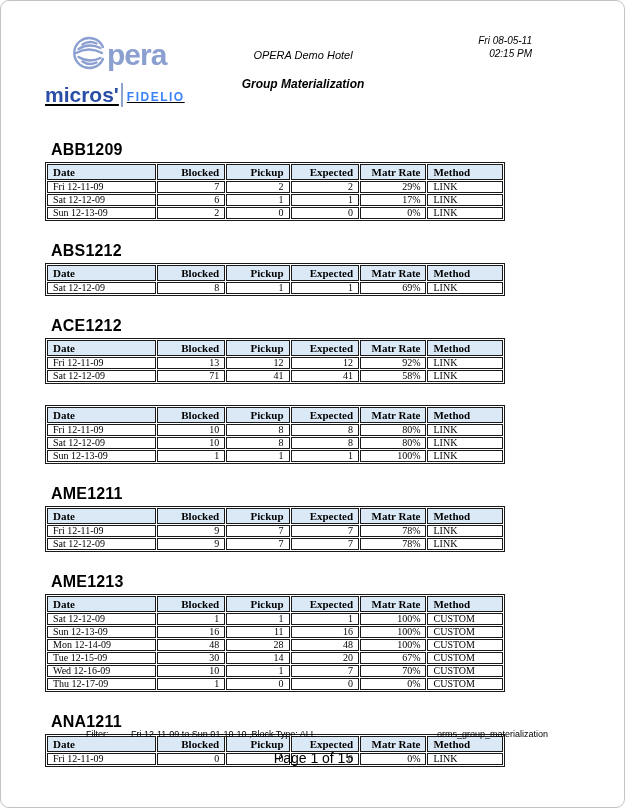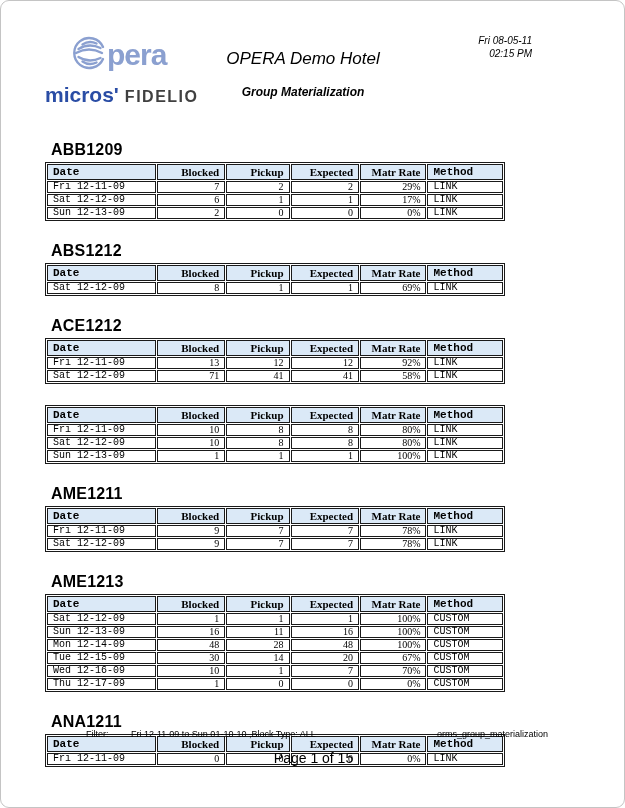--- a/index.html
+++ b/index.html
@@ -18,33 +18,33 @@
 
   
   .header { position: relative; height: 110px; }
   .logo-block { position: absolute; left: 0; top: 2px; width: 150px; }
   .opera-logo { margin-left: 26px; display: flex; align-items: center; height: 44px; }
   .opera-pera {
     font-family: "Liberation Sans", sans-serif;
     font-size: 30px; font-weight: bold; letter-spacing: -1px;
     color: #8ba0d0; line-height: 30px;
   }
-  .micros-fidelio { display: flex; align-items: center; margin-top: 6px; }
+  .micros-fidelio { display: flex; align-items: center; margin-top: 6px; text-decoration: underline; }
   .micros-text {
     font-family: "Liberation Sans", sans-serif;
     font-size: 21px; font-weight: bold; color: #2a4da5; line-height: 22px;
   }
   .logo-divider { width: 2px; height: 24px; background: #8fa6cc; margin: 0 4px 0 2px; }
   .fidelio-text {
     font-family: "Liberation Sans", sans-serif;
-    font-size: 16px; font-weight: bold; letter-spacing: 1.5px;
-    color: #404040; line-height: 18px; padding-top: 4px;
+    font-size: 12px; font-weight: bold; letter-spacing: 1.5px;
+    color: #3b82f6; line-height: 18px; padding-top: 4px;
   }
   .center-titles { text-align: center; padding-top: 18px; }
-  .hotel-name { font-size: 17px; font-style: italic; }
+  .hotel-name { font-size: 11px; font-style: italic; }
   .report-title { font-size: 12px; font-style: italic; font-weight: bold; margin-top: 16px; }
   .timestamp {
     position: absolute; top: 3px; right: 29px;
     font-size: 10px; font-style: italic; text-align: right; line-height: 13px;
   }
 
   
   .section { margin-bottom: 21px; }
   .section-title {
     font-size: 16px; font-weight: bold;
@@ -62,21 +62,21 @@
   }
   .gtable th {
     background: #dbe9f7;
     font-size: 11px; font-weight: bold; line-height: 12px;
     padding: 1px 5px;
   }
   .gtable td {
     font-size: 10px; line-height: 10px; height: 11px;
     padding: 0 5px;
   }
-  .al { text-align: left; font-family: Liberation Mono, monospace; }
+  .al { text-align: left; }
   .ar { text-align: right; }
 
   
   .footer-row {
     position: absolute; left: 85px; top: 728px; width: 462px;
     display: flex; align-items: baseline;
     font-size: 9px;
   }
   .filter-label { width: 45px; }
   .report-id { margin-left: auto; }

